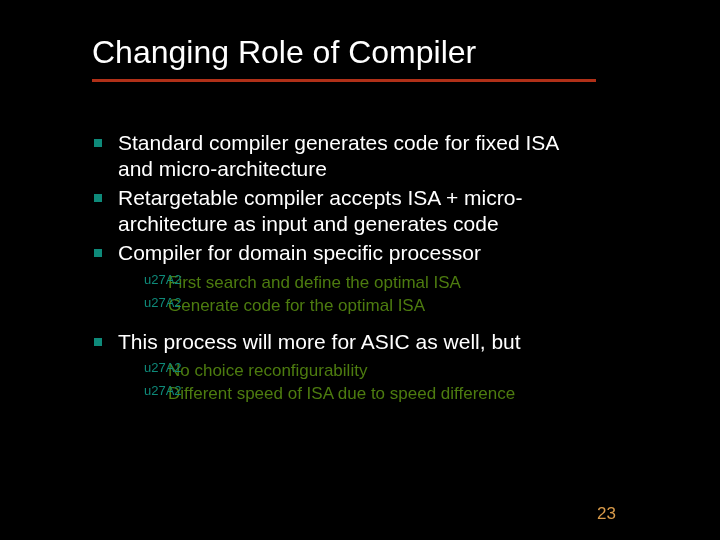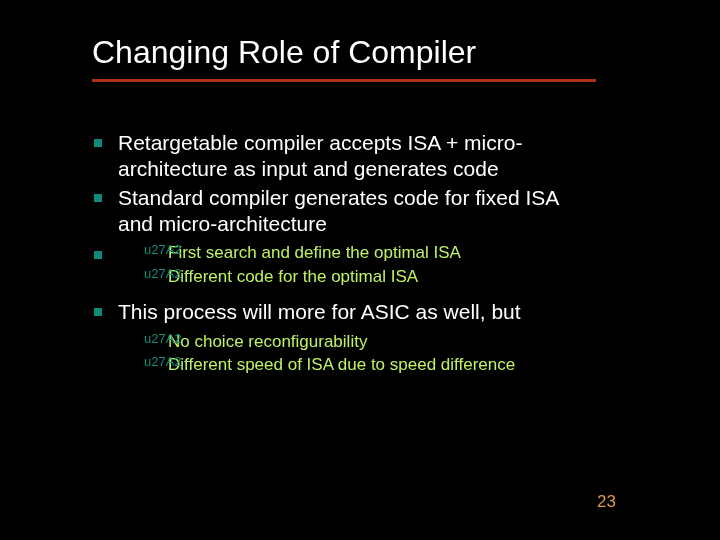--- a/index.html
+++ b/index.html
@@ -47,54 +47,55 @@
   }
   .sub {
     list-style: none;
     margin: 6px 0 12px 50px;
   }
   .sub > li {
     position: relative;
     font-size: 17px;
     line-height: 1.25;
     margin-bottom: 2px;
-    color: #bef264;
+    color: #4d7c0f;
   }
   .sub > li::before {
     content: "\u27A2";
     position: absolute;
     left: -24px;
     top: 0px;
     color: #0e8a7a;
     font-size: 13px;
   }
   .page-number {
     position: absolute;
     right: 28px;
-    bottom: 28px;
+    bottom: 16px;
     color: #d89a4a;
     font-size: 17px;
     font-family: inherit;
     margin-top: 28px;
   }
 </style>
 </head>
 <body>
 
 <div class="slide">
   <h1 class="title">Changing Role of Compiler</h1>
 
   <div class="content">
     <ul class="bullets">
+      <li>Standard compiler generates code for fixed ISA and micro-architecture</li>
       <li>Retargetable compiler accepts ISA + micro-architecture as input and generates code</li>
-      <li>Standard compiler generates code for fixed ISA and micro-architecture</li>
       <li>
+        <span>Compiler for domain specific processor</span>
         <ul class="sub">
           <li>First search and define the optimal ISA</li>
-          <li>Different code for the optimal ISA</li>
+          <li>Generate code for the optimal ISA</li>
         </ul>
       </li>
       <li>
         <span>This process will more for ASIC as well, but</span>
         <ul class="sub">
           <li>No choice reconfigurability</li>
           <li>Different speed of ISA due to speed difference</li>
         </ul>
       </li>
     </ul>

